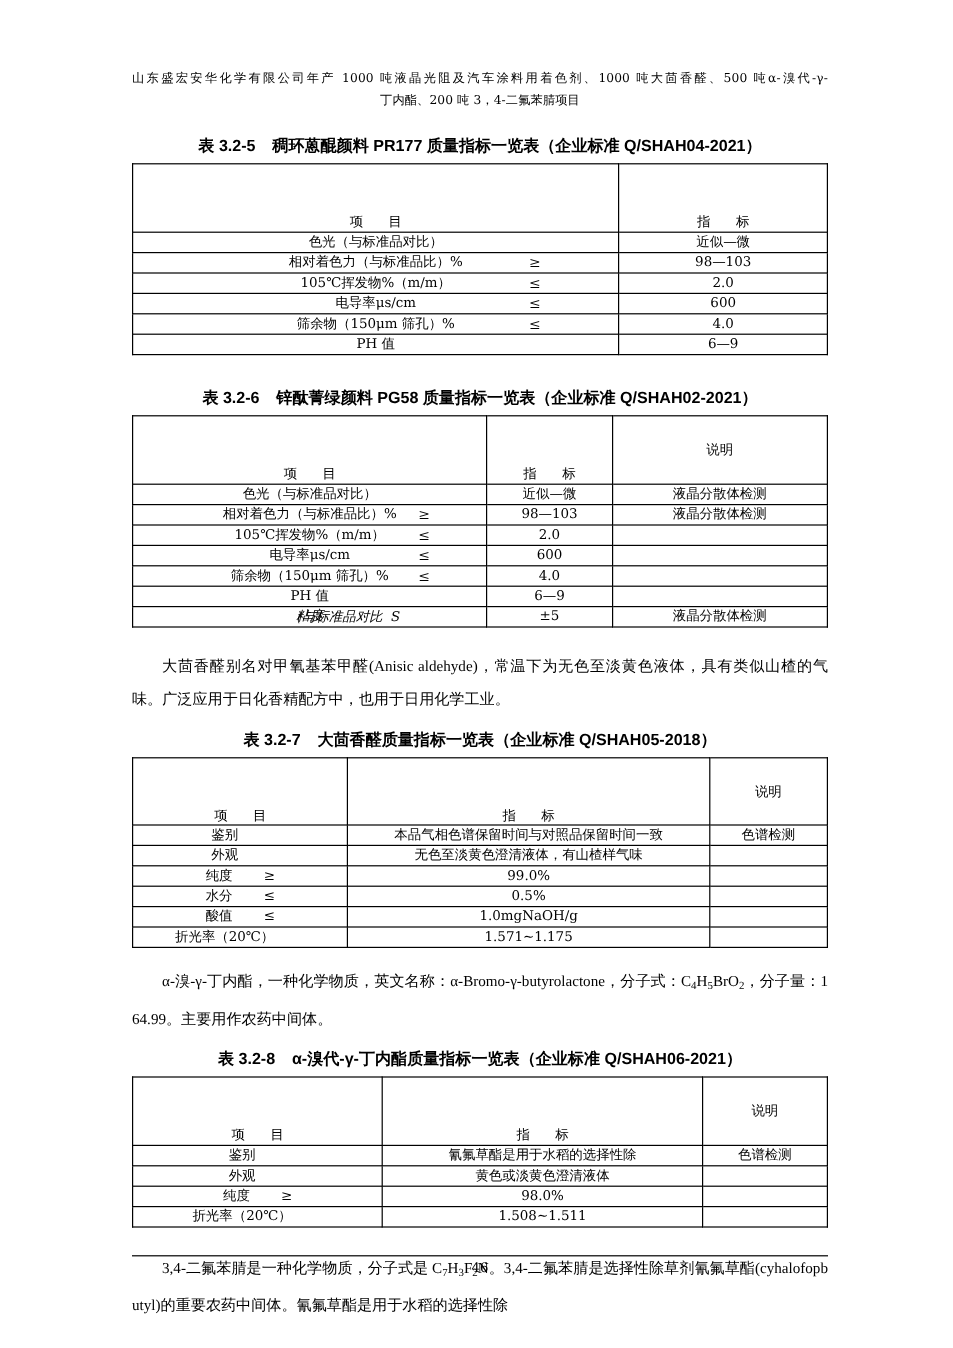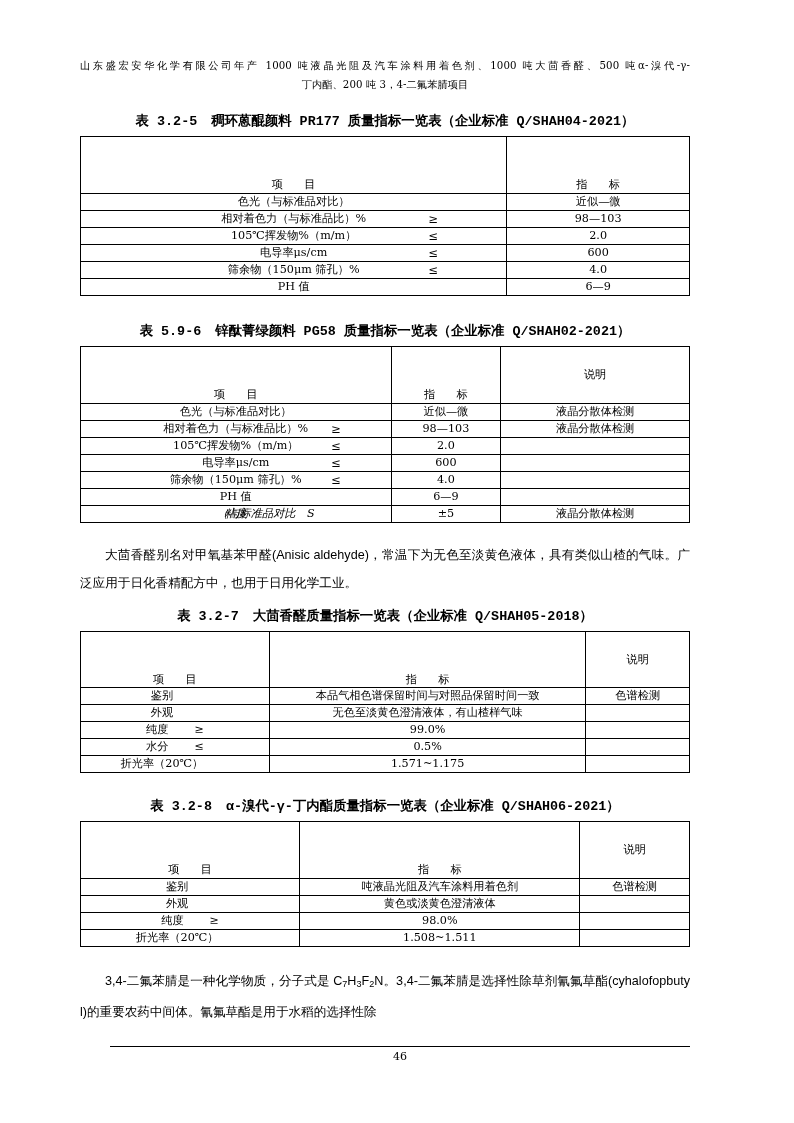--- a/index.html
+++ b/index.html
@@ -14,39 +14,39 @@
     color: #000000;
     position: relative;
     overflow: hidden;
   }
   .page {
     position: absolute;
     left: 0; top: 0;
     width: 794px;
     height: 1058px;
     box-sizing: border-box;
-    padding: 56px 104px 0 80px;
+    padding: 56px 104px 0 110px;
   }
   
   .doc-header {
     font-family: "DejaVu Serif", "Liberation Serif", serif;
     font-size: 10.2px;
     line-height: 19px;
     text-align: justify;
     text-align-last: center;
     letter-spacing: 0.1px;
     margin: 0 0 2px 0;
     word-break: break-all;
   }
   .doc-header .l1 { display: block; text-align: justify; text-align-last: justify; }
   .doc-header .l2 { display: block; text-align: right; }
 
   
   .tbl-caption {
-    font-family: Liberation Mono, monospace;
+    font-family: Liberation Sans, sans-serif;
     font-weight: bold;
     font-size: 13.4px;
     line-height: 20px;
     text-align: center;
     margin: 0 0 4px 0;
     white-space: nowrap;
   }
   .tbl-caption .gap { display: inline-block; width: 14px; }
 
   
@@ -104,21 +104,21 @@
     left: 73%;
     top: 50%;
     transform: translateY(-50%);
   }
   
   td.item-gap .lbl { }
   td.item-gap .op { display:inline-block; margin-left: 26px; }
 
   
   p.body {
-    font-family: Liberation Sans, sans-serif;
+    font-family: Liberation Serif, serif;
     font-size: 12.6px;
     line-height: 28px;
     text-align: justify;
     text-justify: inter-ideograph;
     margin: 0;
     text-indent: 25px;
     word-break: break-all;
   }
   .sub { font-size: 0.72em; vertical-align: -0.22em; }
 
@@ -196,21 +196,21 @@
       <tr>
         <td class="item-op"><span>PH 值</span><span class="op"></span></td>
         <td>6—9</td>
       </tr>
     </tbody>
   </table>
 
   <div class="sp-26"></div>
 
   <div class="tbl-caption">
-    <span>表 5.9-6</span><span class="gap"></span><span>锌酞菁绿颜料 PG58 质量指标一览表（企业标准 Q/SHAH02-2021）</span>
+    <span>表 3.2-6</span><span class="gap"></span><span>锌酞菁绿颜料 PG58 质量指标一览表（企业标准 Q/SHAH02-2021）</span>
   </div>
 
   <table class="qt">
     <colgroup>
         <col style="width:51%">
         <col style="width:18%">
         <col style="width:31%">
       </colgroup>
     <tbody>
       <tr>
@@ -292,29 +292,35 @@
         <td class="item-gap"><span class="lbl">纯度</span><span class="op">≥</span></td>
         <td>99.0%</td>
         <td></td>
       </tr>
       <tr>
         <td class="item-gap"><span class="lbl">水分</span><span class="op">≤</span></td>
         <td>0.5%</td>
         <td></td>
       </tr>
       <tr>
+        <td class="item-gap"><span class="lbl">酸值</span><span class="op">≤</span></td>
+        <td>1.0mgNaOH/g</td>
+        <td></td>
+      </tr>
+      <tr>
         <td class="item-gap"><span class="lbl">折光率（20℃）</span><span class="op"></span></td>
         <td>1.571~1.175</td>
         <td></td>
       </tr>
     </tbody>
   </table>
 
   <div class="sp-14"></div>
 
+  <p class="body"><span>α-溴-γ-丁内酯，一种化学物质，英文名称：α-Bromo-γ-butyrolactone，分子式：C</span><span class="sub">4</span><span>H</span><span class="sub">5</span><span>BrO</span><span class="sub">2</span><span>，分子量：164.99。主要用作农药中间体。</span></p>
 
   <div class="sp-10"></div>
 
   <div class="tbl-caption">
     <span>表 3.2-8</span><span class="gap"></span><span>α-溴代-γ-丁内酯质量指标一览表（企业标准 Q/SHAH06-2021）</span>
   </div>
 
   <table class="qt">
     <colgroup>
         <col style="width:36%">
@@ -322,21 +328,21 @@
         <col style="width:18%">
       </colgroup>
     <tbody>
       <tr>
         <td class="th"><span class="spread">项　目</span></td>
         <td class="th"><span class="spread">指　标</span></td>
         <td class="th">说明</td>
       </tr>
       <tr>
         <td class="item-gap"><span class="lbl">鉴别</span><span class="op"></span></td>
-        <td>吨液晶光阻及汽车涂料用着色剂</td>
+        <td>氰氟草酯是用于水稻的选择性除</td>
         <td>色谱检测</td>
       </tr>
       <tr>
         <td class="item-gap"><span class="lbl">外观</span><span class="op"></span></td>
         <td>黄色或淡黄色澄清液体</td>
         <td></td>
       </tr>
       <tr>
         <td class="item-gap"><span class="lbl">纯度</span><span class="op">≥</span></td>
         <td>98.0%</td>

